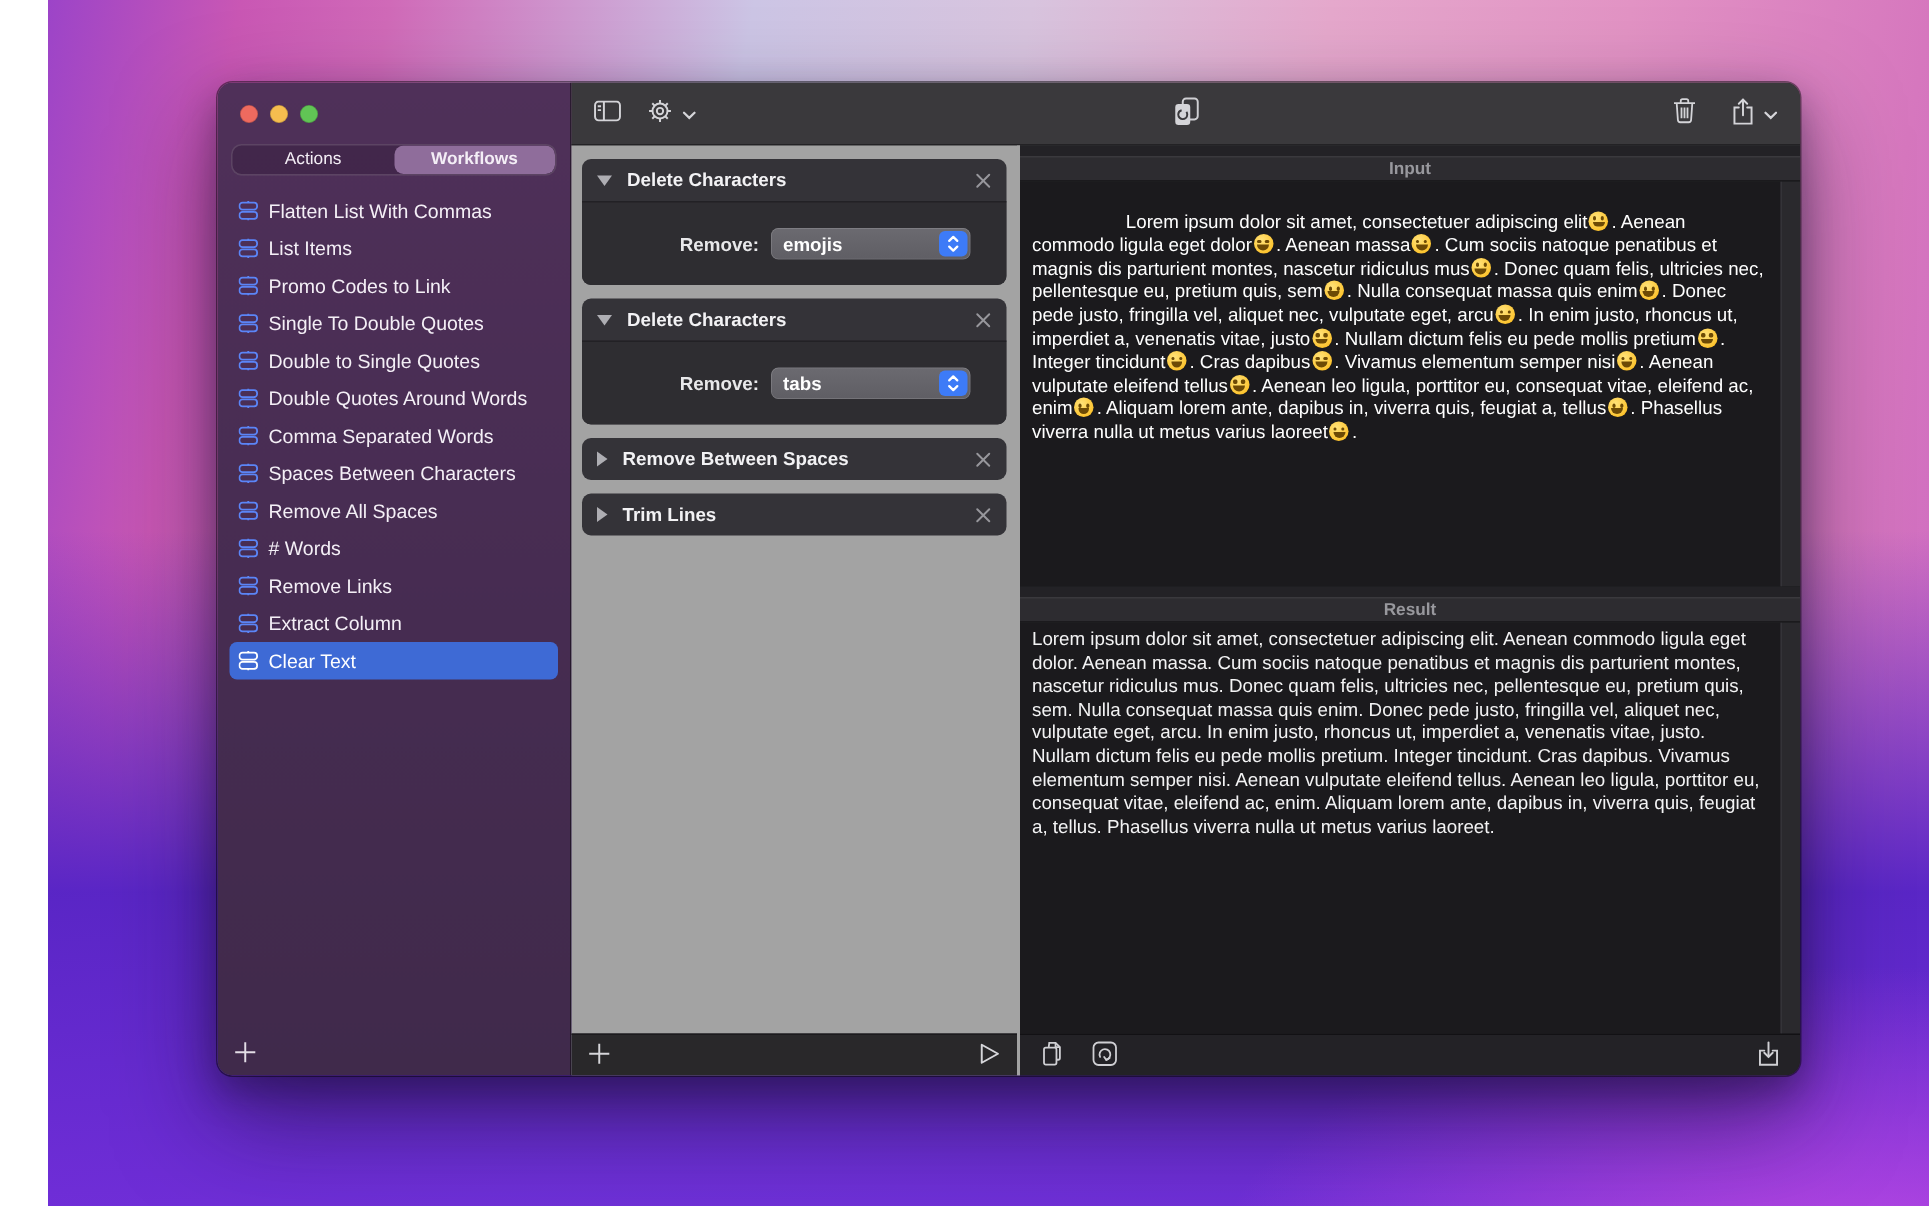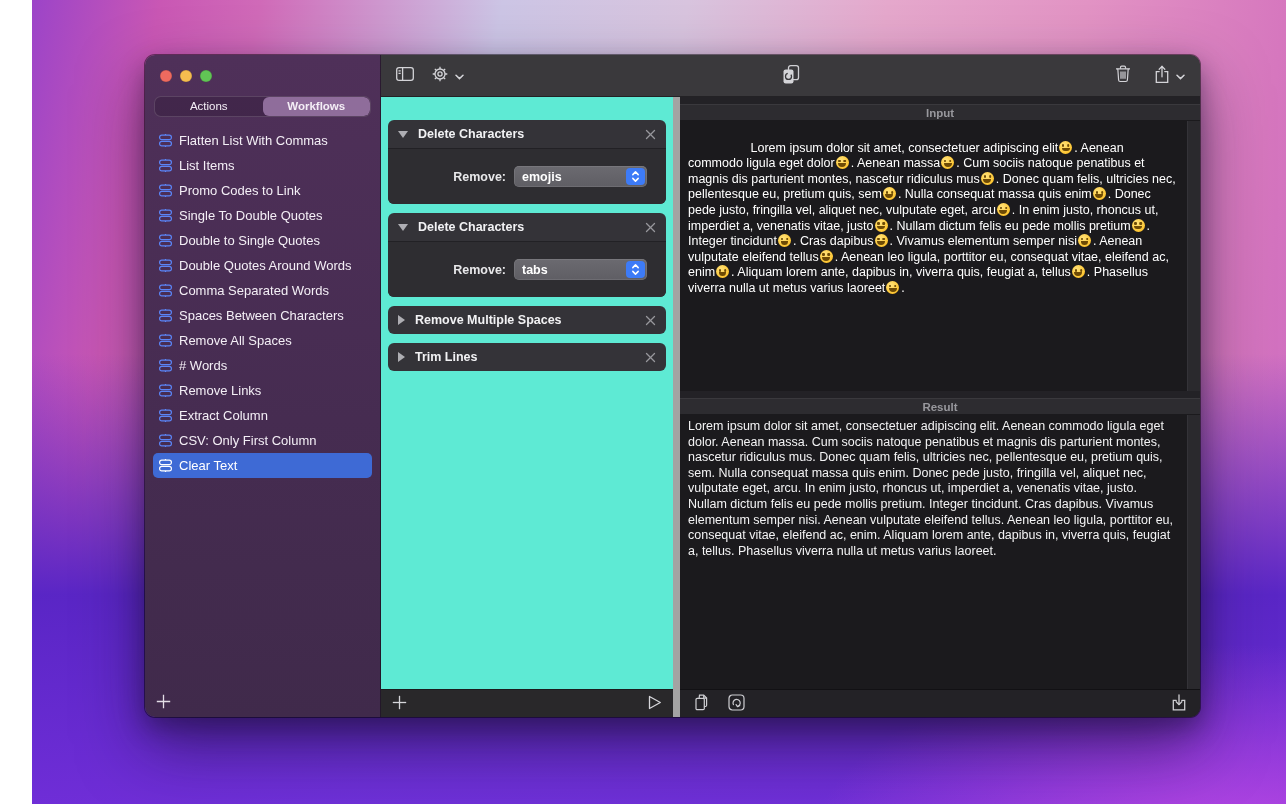--- a/index.html
+++ b/index.html
@@ -48,21 +48,21 @@
   .tb-group { display:flex; align-items:center; }
   .tb-left { gap:17px; }
   .tb-right { margin-left:auto; gap:23px; }
   .toolbar-center { position:absolute; left:50%; transform:translateX(-50%); display:flex; }
   .icon-btn { background:none; border:none; padding:0; display:flex; align-items:center; gap:6px; cursor:default; }
   .tb-stroke { stroke:#d4d4d8; }
 
   .content { flex:1; display:flex; min-height:0; }
 
   
-  .steps-panel { width:299px; flex:0 0 299px; position:relative; background:#5eead4; padding-top:23px; border-right:7px solid #a3a3a3; }
+  .steps-panel { width:299px; flex:0 0 299px; position:relative; background:#a3a3a3; padding-top:9px; border-right:2px solid #a3a3a3; }
   .card { margin:0 7px 9px; border-radius:6px; overflow:hidden; background:#343338; }
   .card-header { height:28px; display:flex; align-items:center; padding:0 10px; }
   .tri-down { width:0; height:0; border-left:5.5px solid transparent; border-right:5.5px solid transparent; border-top:7px solid #aeaeb3; }
   .tri-right { width:0; height:0; border-top:5.5px solid transparent; border-bottom:5.5px solid transparent; border-left:7px solid #aeaeb3; }
   .card-title { margin-left:10px; font-size:12.5px; font-weight:700; color:#f2f2f4; }
   .card-close { margin-left:auto; display:flex; }
   .card-body { height:56px; background:#2e2d31; border-top:1px solid #222125; display:flex; align-items:center;font-weight:bold; }
   .param-label { width:118px; text-align:right; color:#e8e8ea; font-size:12.5px; }
   .popup {
     margin-left:8px; width:133px; height:21px; border-radius:5px;
@@ -235,31 +235,20 @@
             <span class="wf-icon">
               <svg width="13" height="13" viewBox="0 0 13 13" fill="none" stroke="currentColor" stroke-width="1.2">
                 <rect x="0.6" y="1.1" width="11.8" height="4.6" rx="2.1"></rect>
                 <rect x="0.6" y="7.3" width="11.8" height="4.6" rx="2.1"></rect>
                 <line x1="6.5" y1="0" x2="6.5" y2="1.1"></line>
                 <line x1="6.5" y1="11.9" x2="6.5" y2="13"></line>
               </svg>
             </span>
             <span>Extract Column</span>
           </li>
-        <li class="wf-item">
-            <span class="wf-icon">
-              <svg width="13" height="13" viewBox="0 0 13 13" fill="none" stroke="currentColor" stroke-width="1.2">
-                <rect x="0.6" y="1.1" width="11.8" height="4.6" rx="2.1"></rect>
-                <rect x="0.6" y="7.3" width="11.8" height="4.6" rx="2.1"></rect>
-                <line x1="6.5" y1="0" x2="6.5" y2="1.1"></line>
-                <line x1="6.5" y1="11.9" x2="6.5" y2="13"></line>
-              </svg>
-            </span>
-            <span>CSV: Only First Column</span>
-          </li>
         <li class="wf-item selected">
             <span class="wf-icon">
               <svg width="13" height="13" viewBox="0 0 13 13" fill="none" stroke="currentColor" stroke-width="1.2">
                 <rect x="0.6" y="1.1" width="11.8" height="4.6" rx="2.1"></rect>
                 <rect x="0.6" y="7.3" width="11.8" height="4.6" rx="2.1"></rect>
                 <line x1="6.5" y1="0" x2="6.5" y2="1.1"></line>
                 <line x1="6.5" y1="11.9" x2="6.5" y2="13"></line>
               </svg>
             </span>
             <span>Clear Text</span>
@@ -391,21 +380,21 @@
                       <polyline points="1.8,8.4 4.5,11.1 7.2,8.4"></polyline>
                     </svg>
                   </span>
               </div>
             </div>
           </div>
 
           <div class="card">
             <div class="card-header">
               <span class="tri-right"></span>
-              <span class="card-title">Remove Multiple Spaces</span>
+              <span class="card-title">Remove Between Spaces</span>
               <span class="card-close">
                   <svg width="11" height="11" viewBox="0 0 11 11" stroke="#97979c" stroke-width="1.3" stroke-linecap="round">
                     <line x1="1.5" y1="1.5" x2="9.5" y2="9.5"></line>
                     <line x1="9.5" y1="1.5" x2="1.5" y2="9.5"></line>
                   </svg>
                 </span>
             </div>
           </div>
 
           <div class="card">

